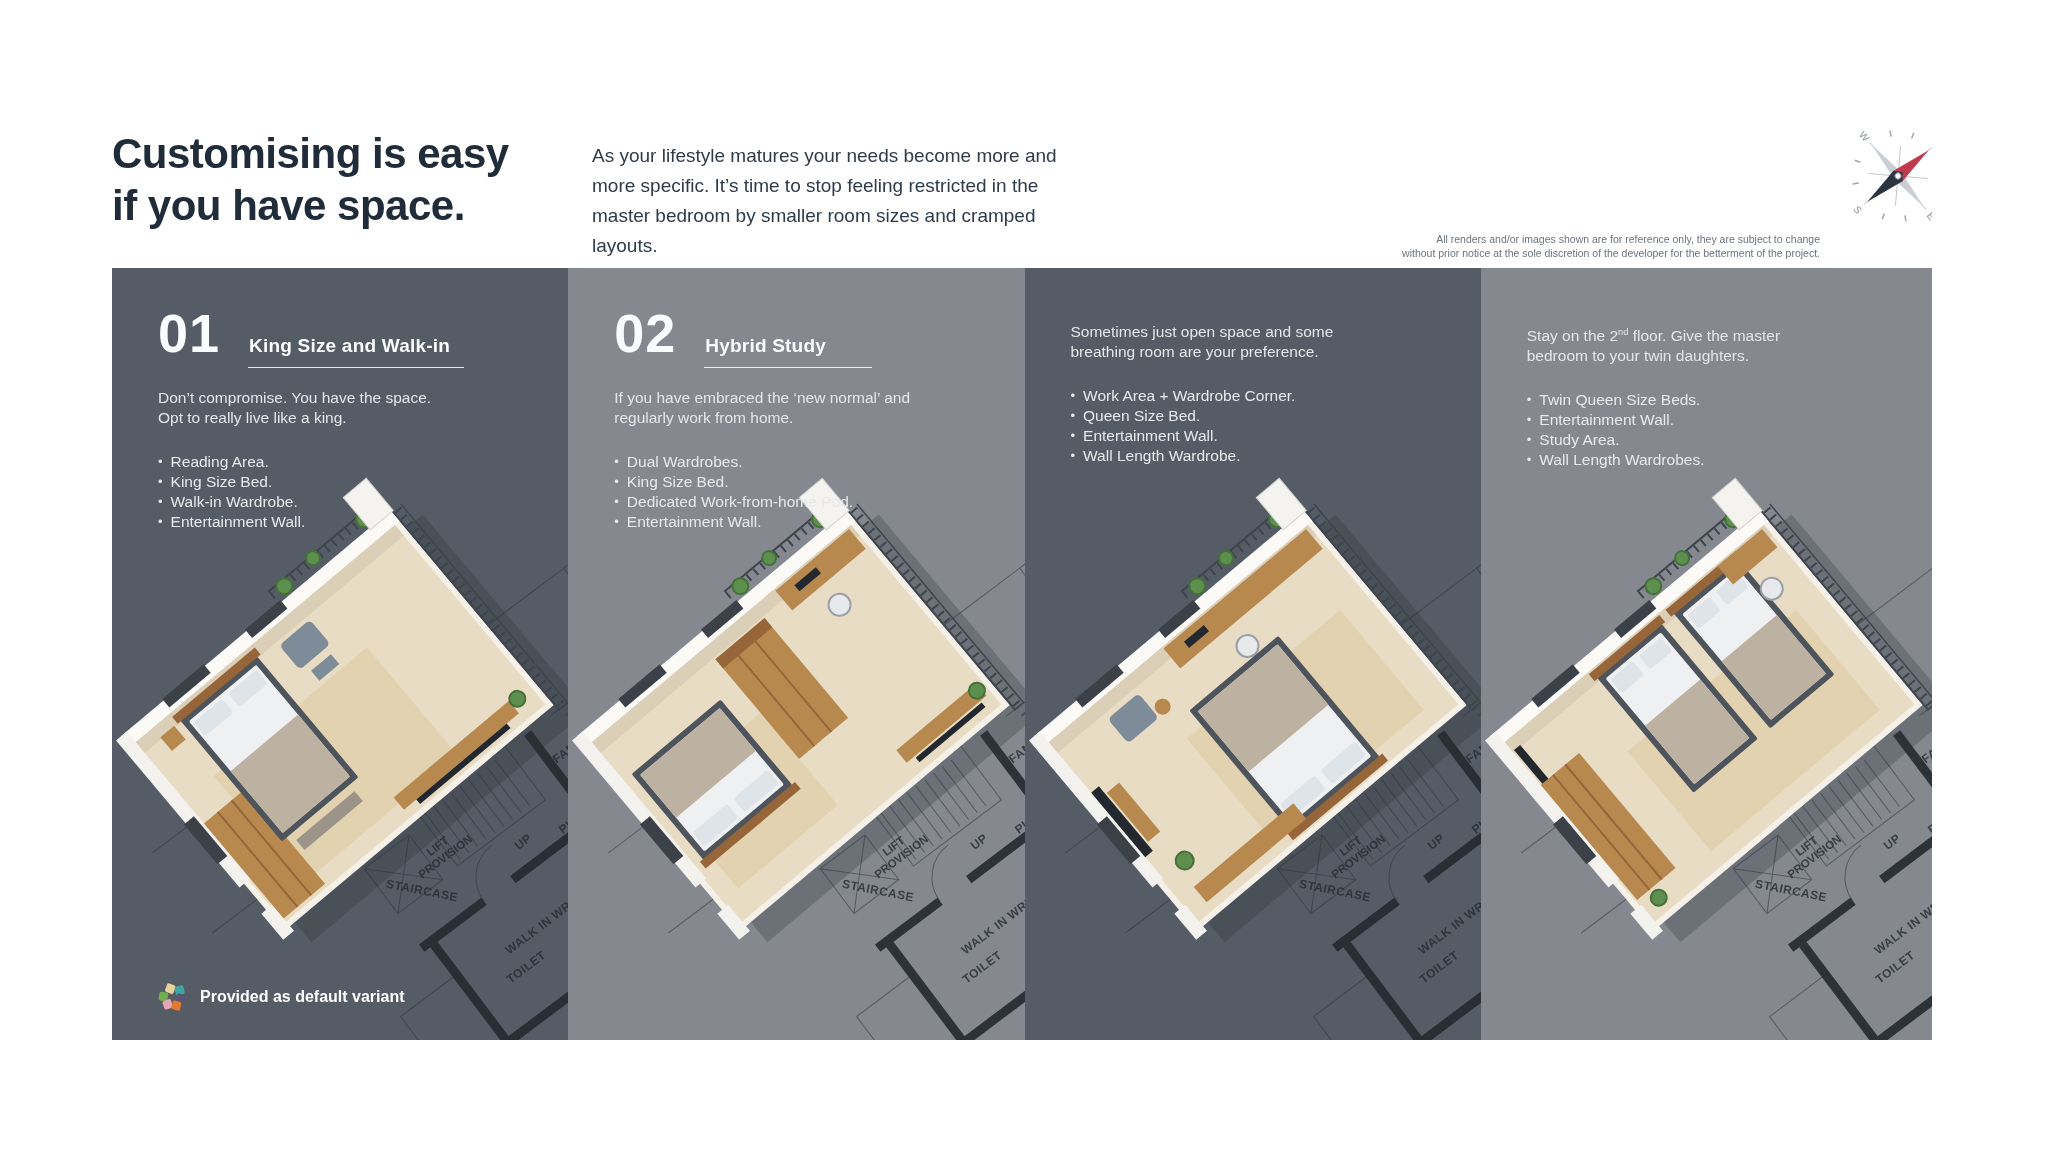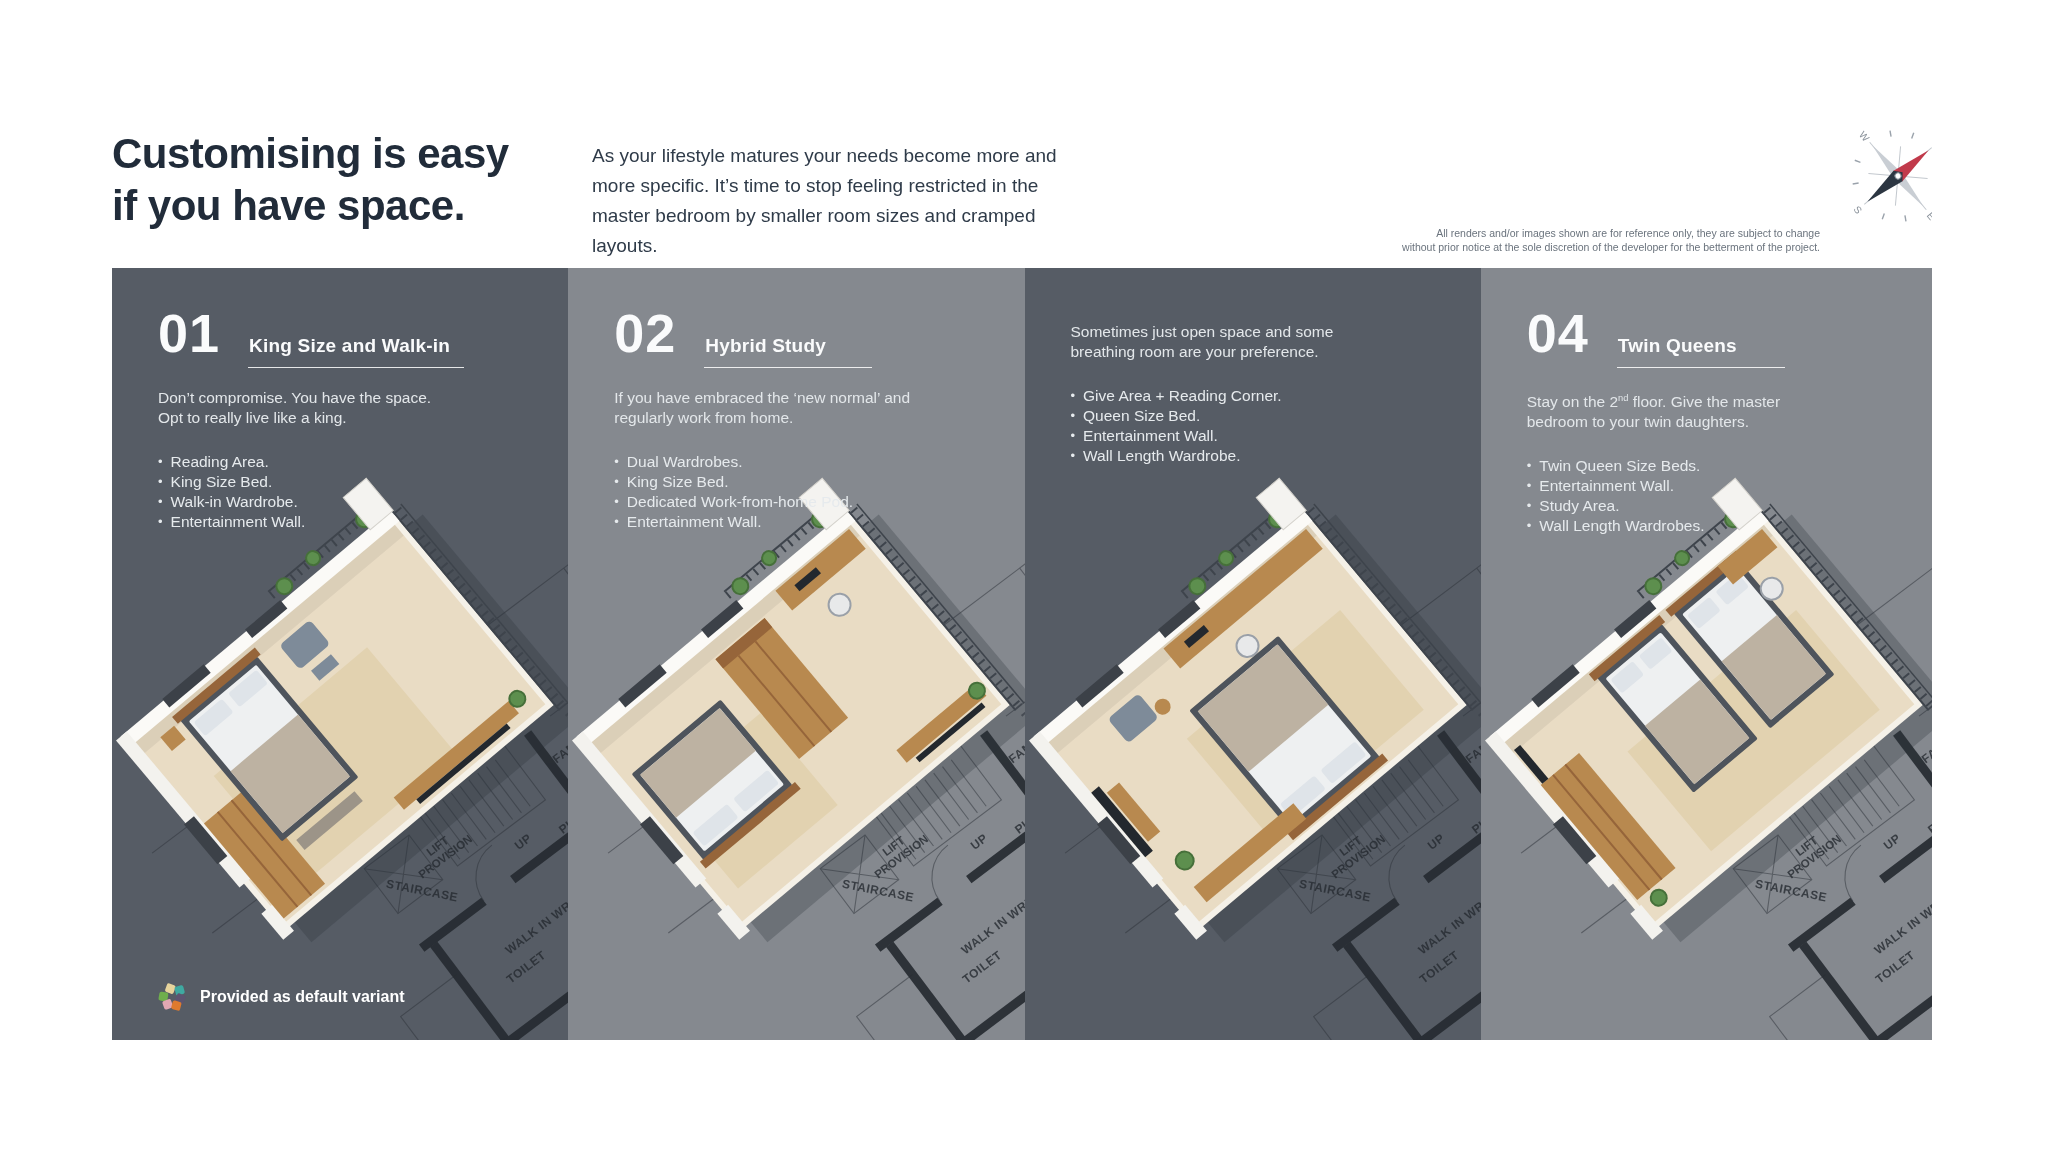--- a/index.html
+++ b/index.html
@@ -6,21 +6,21 @@
   html,body { background:#ffffff; }
   body { font-family:"Liberation Sans", sans-serif; }
   #page { position:relative; width:1932px; height:1152px; background:#ffffff; overflow:hidden;padding-left:28px; }
 
   
   #page-title { position:absolute; left:112px; top:128px; font-size:42px; line-height:52px;
     font-weight:700; color:#212c3a; letter-spacing:-0.5px; }
   #intro-paragraph { position:absolute; left:592px; top:141px; width:486px; font-size:19px;
     line-height:30px; color:#2f3b49; }
   #compass { position:absolute; left:1838px; top:116px; width:120px; height:120px; }
-  #disclaimer { position:absolute; right:112px; top:227px; text-align:right; font-size:10.5px;
+  #disclaimer { position:absolute; right:112px; top:233px; text-align:right; font-size:10.5px;
     line-height:13.5px; color:#6a737d; }
 
   
   #band { position:absolute; left:112px; top:268px; width:1825px; height:772px; display:flex; }
   .panel { position:relative; flex:1 1 0; overflow:hidden; }
   .panel.dark  { background:#565c65; }
   .panel.light { background:#85898f; }
   .panel-art { position:absolute; inset:0; z-index:1; pointer-events:none; }
   .panel-content { position:relative; z-index:3; padding:34px 40px 0 46px; color:#eef1f3; }
   .panel-head { display:flex; align-items:baseline; }
@@ -402,21 +402,21 @@
     <rect x="148" y="-170" width="30" height="42" fill="#f4f3f0" stroke="#d4d2cc"></rect>
   </g>
      </svg></div>
       <div class="panel-content">
         <p class="panel-desc">
           <span class="desc-line">Sometimes just open space and some</span>
           <span class="desc-line">breathing room are your preference.</span>
         </p>
         <ul class="panel-bullets">
           <li>
-              <span>Give Area + Reading Corner.</span>
+              <span>Work Area + Wardrobe Corner.</span>
             </li>
           <li>
               <span>Queen Size Bed.</span>
             </li>
           <li>
               <span>Entertainment Wall.</span>
             </li>
           <li>
               <span>Wall Length Wardrobe.</span>
             </li>
@@ -505,24 +505,20 @@
               <rect x="-168" y="-60" width="50" height="150" fill="#b8894f"></rect>
               <path d="M-152,-60 V90 M-136,-60 V90" stroke="#96653a" stroke-width="2"></path>
               <rect x="-166" y="-104" width="8" height="44" fill="#23282e"></rect>
               <rect x="108" y="-114" width="58" height="24" fill="#b8894f"></rect>
               <circle cx="135" cy="-62" r="11" fill="#e8e9ea" stroke="#9aa0a8" stroke-width="2"></circle>
               <circle cx="-150" cy="102" r="8" fill="#5d8f4e" stroke="#46703a" stroke-width="2"></circle>
     <rect x="148" y="-170" width="30" height="42" fill="#f4f3f0" stroke="#d4d2cc"></rect>
   </g>
      </svg></div>
       <div class="panel-content">
-        <div class="panel-head">
-          <span class="panel-number">04</span>
-          <span class="panel-title">Twin Queens</span>
-        </div>
         <p class="panel-desc">
           <span class="desc-line"><span>Stay on the 2</span><sup>nd</sup><span> floor. Give the master</span></span>
           <span class="desc-line">bedroom to your twin daughters.</span>
         </p>
         <ul class="panel-bullets">
           <li>
               <span>Twin Queen Size Beds.</span>
             </li>
           <li>
               <span>Entertainment Wall.</span>

